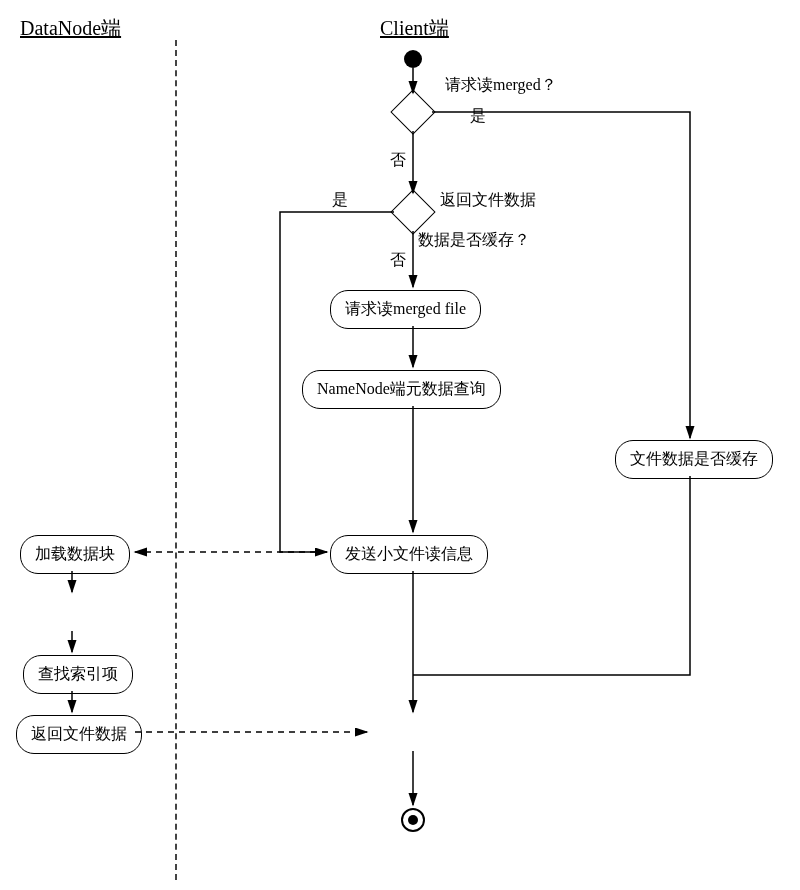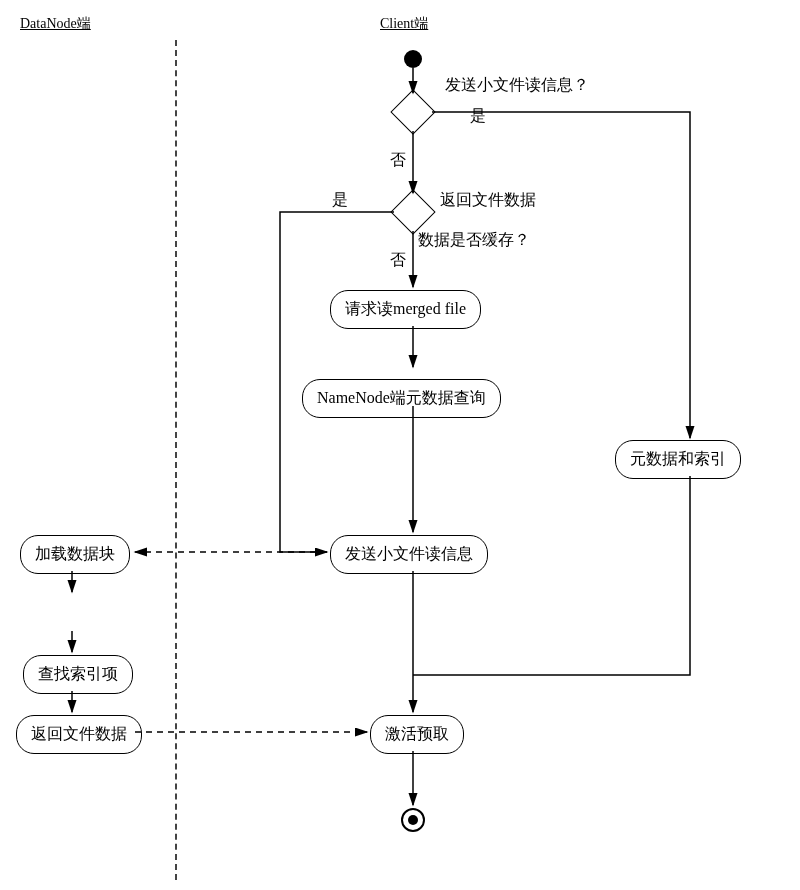--- a/index.html
+++ b/index.html
@@ -15,21 +15,21 @@
     position: relative;
   }
   .canvas {
     position: relative;
     width: 800px;
     height: 890px;
   }
   .swimlane-header {
     position: absolute;
     text-decoration: underline;
-    font-size: 14px;
+    font-size: 20px;
   }
   .dashed-vline {
     position: absolute;
     top: 40px;
     bottom: 10px;
     border-left: 2px dashed #444;
   }
   .node {
     position: absolute;
     border: 1.5px solid #000;
@@ -82,46 +82,45 @@
 <div class="canvas">
 
   <div class="swimlane-header" style="left:20px; top:15px;">DataNode端</div>
   <div class="swimlane-header" style="left:380px; top:15px;text-align:center;">Client端</div>
 
   <div class="dashed-vline" style="left:175px;"></div>
 
   <div class="start-dot" style="left:404px; top:50px;"></div>
 
   <div class="diamond" style="left:397px; top:96px;"></div>
-  <div class="label" style="left:445px; top:75px;">发送小文件读信息？</div>
+  <div class="label" style="left:445px; top:75px;">请求读merged？</div>
   <div class="label" style="left:470px; top:106px;">是</div>
   <div class="label" style="left:390px; top:150px;">否</div>
 
   <div class="diamond" style="left:397px; top:196px;"></div>
   <div class="label" style="left:440px; top:190px;">返回文件数据</div>
   <div class="label" style="left:418px; top:230px;">数据是否缓存？</div>
   <div class="label" style="left:332px; top:190px;">是</div>
   <div class="label" style="left:390px; top:250px;">否</div>
 
   <div class="node" style="left:330px; top:290px;">请求读merged file</div>
 
-  <div class="node" style="left:302px; top:370px;margin-top:9px;">NameNode端元数据查询</div>
+  <div class="node" style="left:302px; top:370px;">NameNode端元数据查询</div>
 
-  <div class="node" style="left:615px; top:440px;">元数据和索引</div>
+  <div class="node" style="left:615px; top:440px;">文件数据是否缓存</div>
 
   <div class="node" style="left:330px; top:535px;">发送小文件读信息</div>
 
   <div class="node" style="left:20px; top:535px;">加载数据块</div>
 
 
   <div class="node" style="left:23px; top:655px;">查找索引项</div>
 
   <div class="node" style="left:16px; top:715px;">返回文件数据</div>
 
-  <div class="node" style="left:370px; top:715px;">激活预取</div>
 
   <div class="end-outer" style="left:401px; top:808px;">
     <div class="end-inner"></div>
   </div>
 
   <svg class="overlay">
     <defs>
       <marker id="arr" markerWidth="10" markerHeight="10" refX="8" refY="3" orient="auto" markerUnits="strokeWidth">
         <path d="M0,0 L0,6 L9,3 z" fill="#000"></path>
       </marker>

